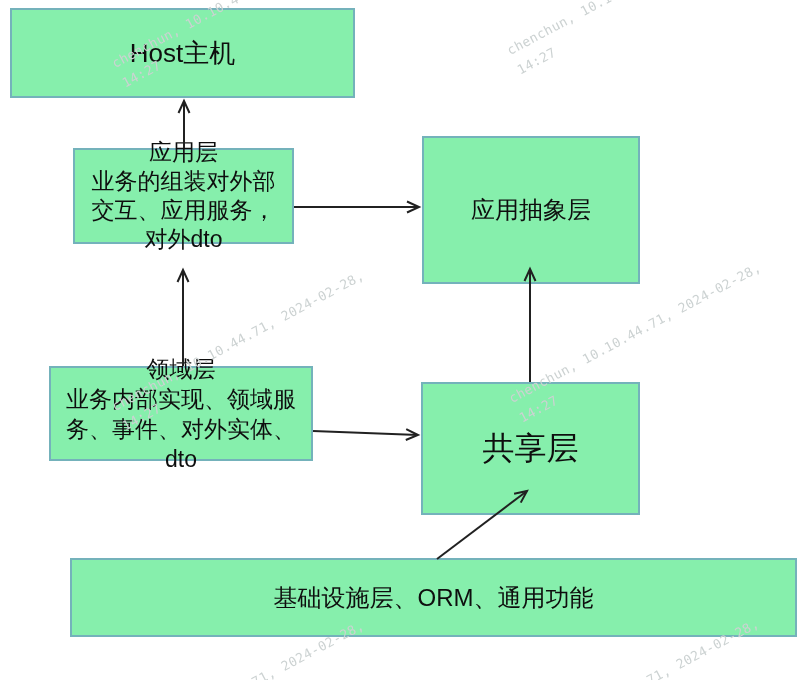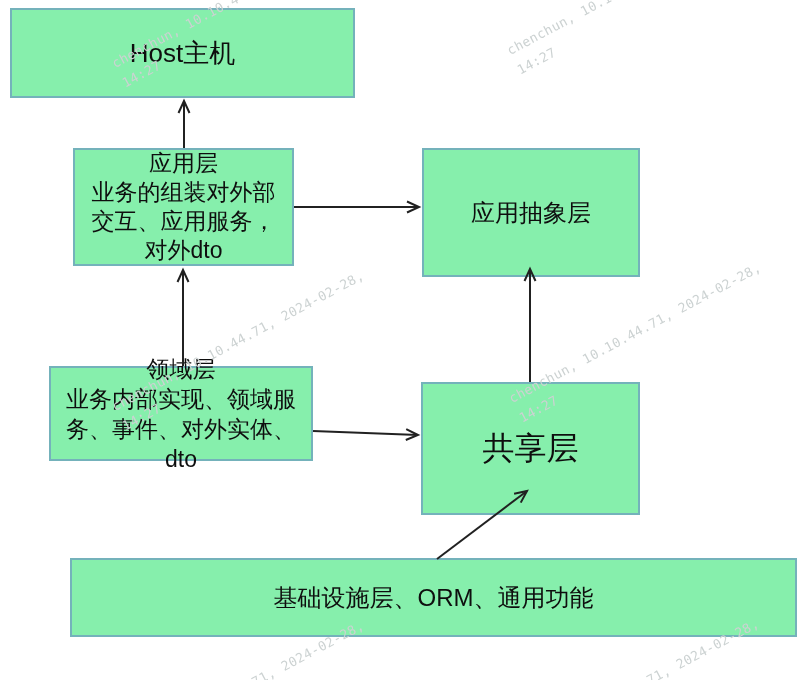--- a/index.html
+++ b/index.html
@@ -8,22 +8,22 @@
     font-family:"Liberation Sans","DejaVu Sans",sans-serif;color:#0e0e0e;
   }
   .node{
     position:absolute;box-sizing:border-box;
     background:#86efac;border:2px solid #74b2bb;
     display:flex;align-items:center;justify-content:center;
     text-align:center;z-index:1;
   }
   .node-label{white-space:pre-line;}
   #node-host{left:10px;top:8px;width:345px;height:90px;font-size:26px;}
-  #node-application{left:73px;top:148px;width:221px;height:118px;font-size:23px;line-height:29px;}
-  #node-abstraction{left:422px;top:148px;width:218px;height:129px;font-size:24px;}
+  #node-application{left:73px;top:148px;width:221px;height:96px;font-size:23px;line-height:29px;}
+  #node-abstraction{left:422px;top:136px;width:218px;height:148px;font-size:24px;}
   #node-domain{left:49px;top:366px;width:264px;height:95px;font-size:23px;line-height:30px;}
   #node-shared{left:421px;top:382px;width:219px;height:133px;font-size:32px;}
   #node-infrastructure{left:70px;top:558px;width:727px;height:79px;font-size:24px;}
   .arrows-layer{position:absolute;left:0;top:0;z-index:2;pointer-events:none;}
   .arrows-layer path{stroke:#212121;stroke-width:2;fill:none;}
   .wm{
     position:absolute;z-index:5;pointer-events:none;
     font-family:"DejaVu Sans Mono",monospace;font-size:13px;line-height:1.7;
     letter-spacing:0.5px;color:#ccd2d2;white-space:pre-line;
     transform:rotate(-28deg);transform-origin:0 0;

